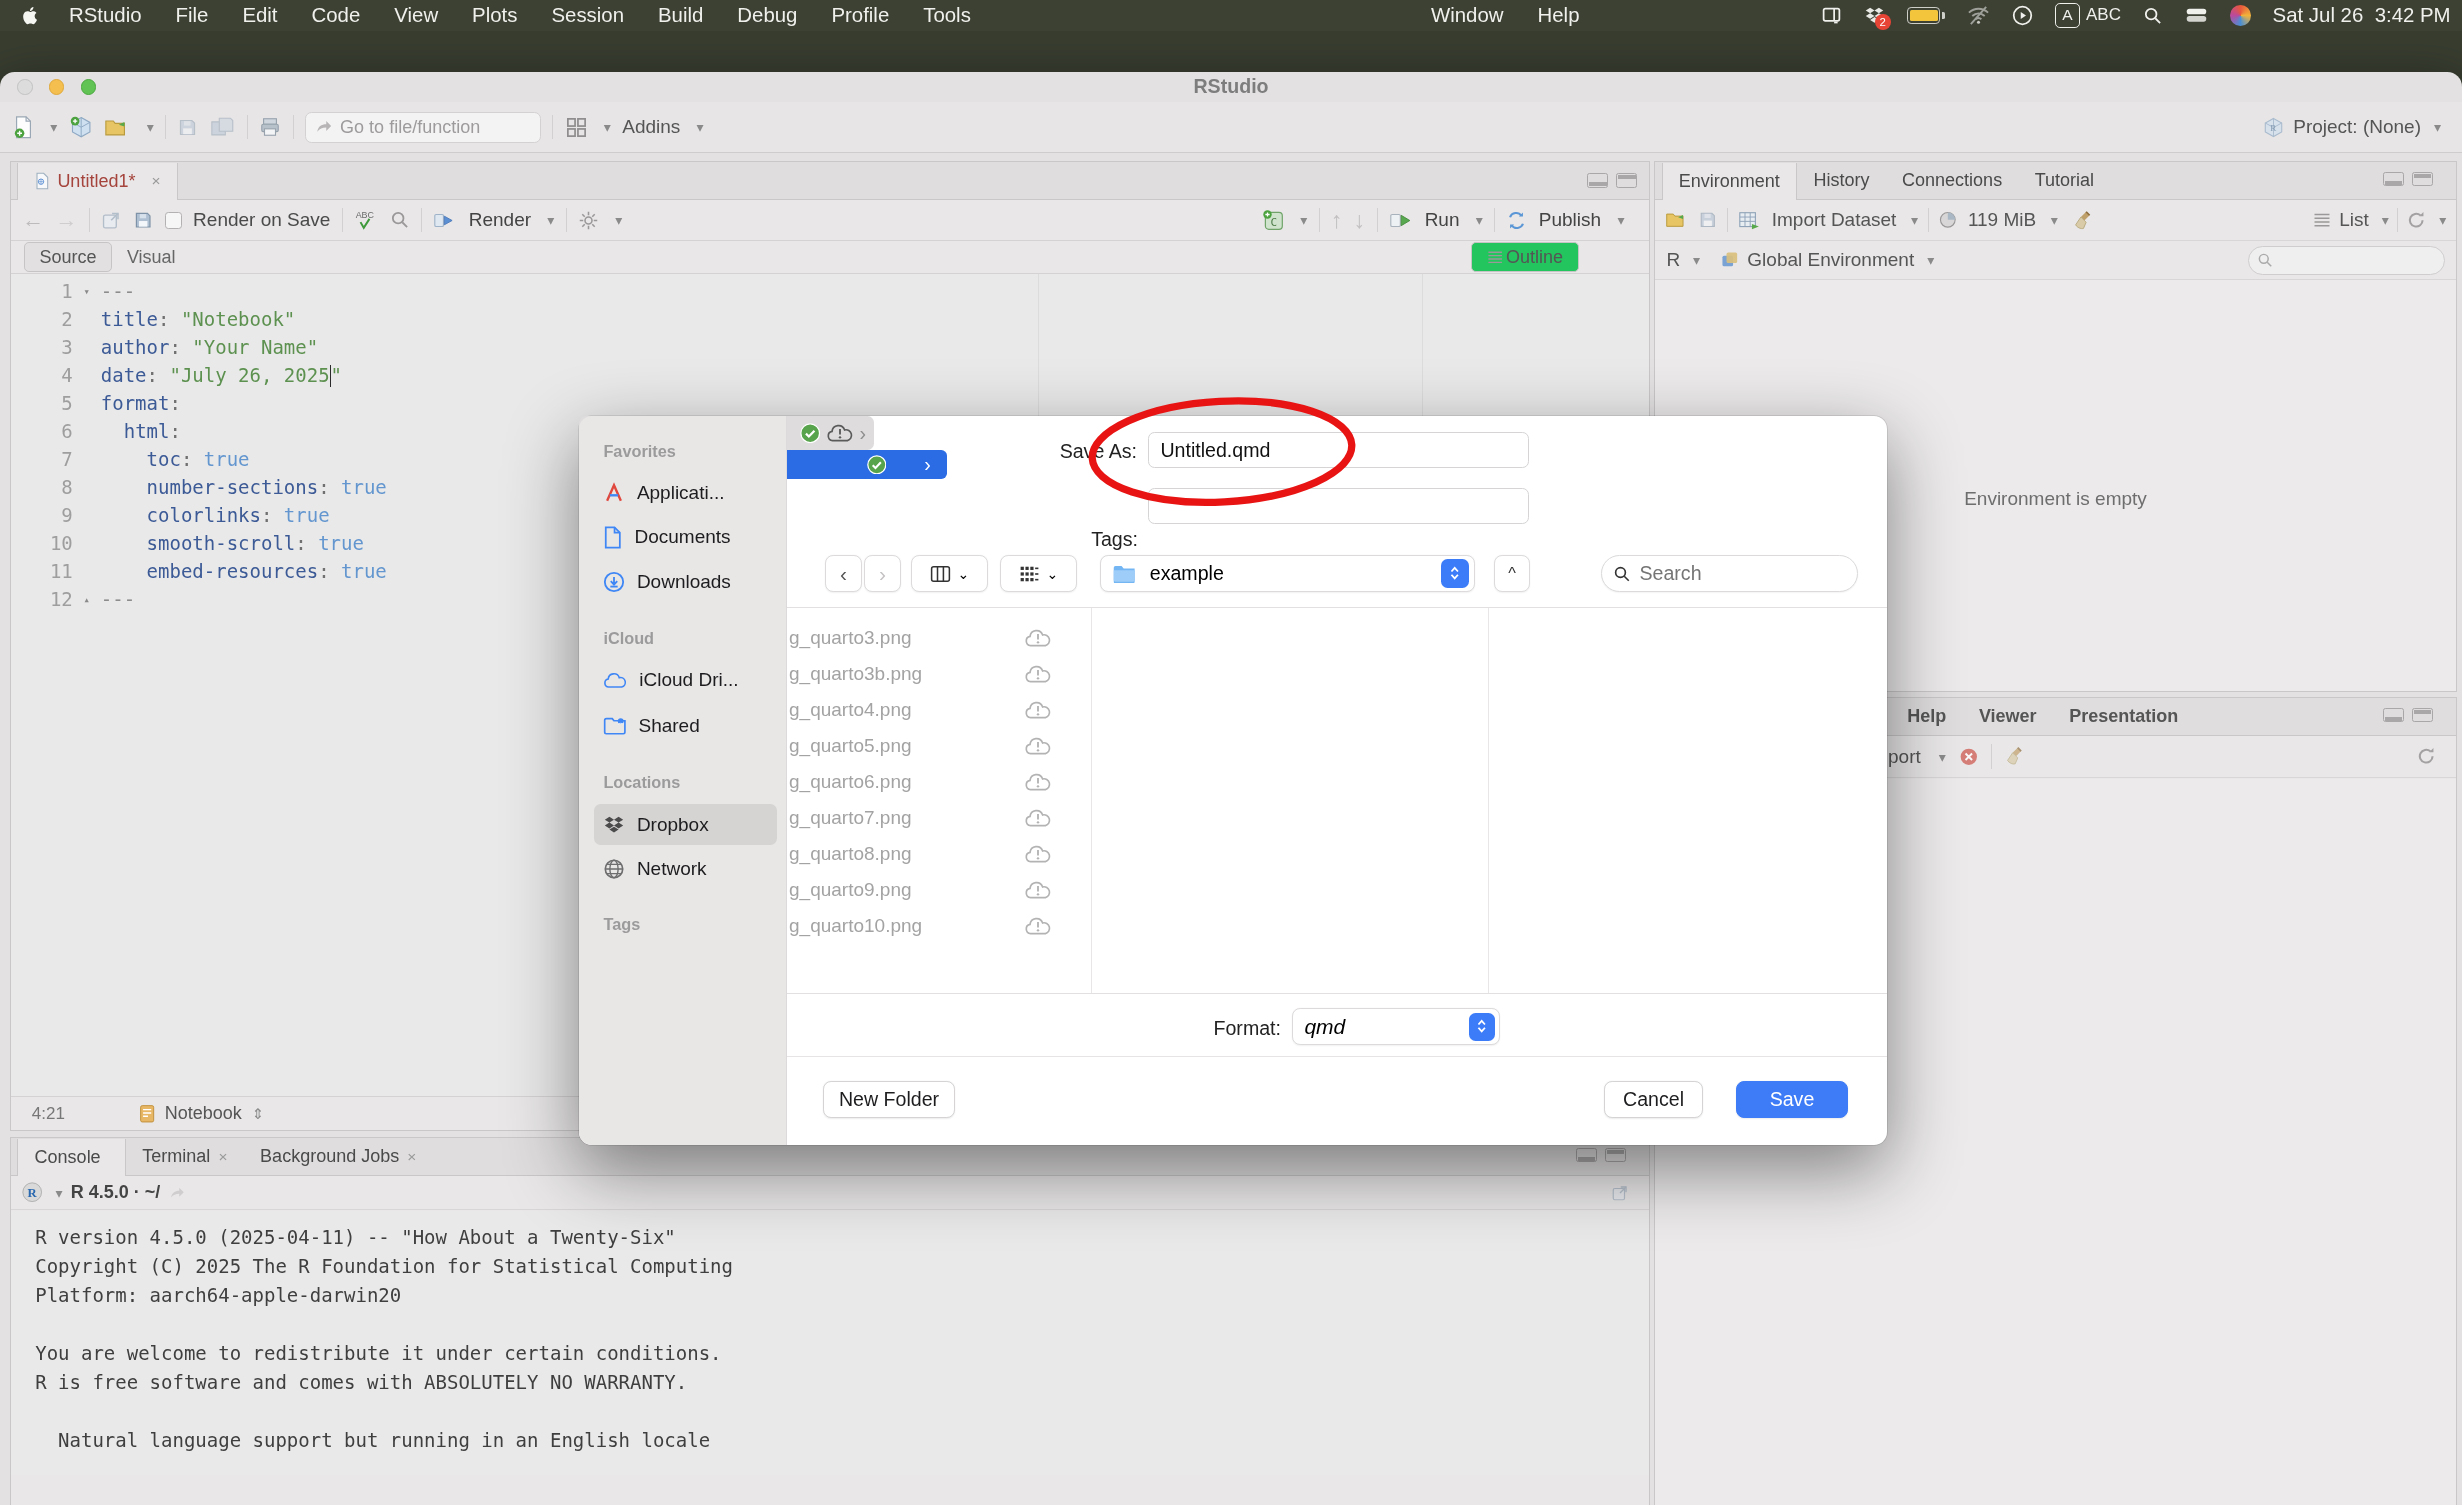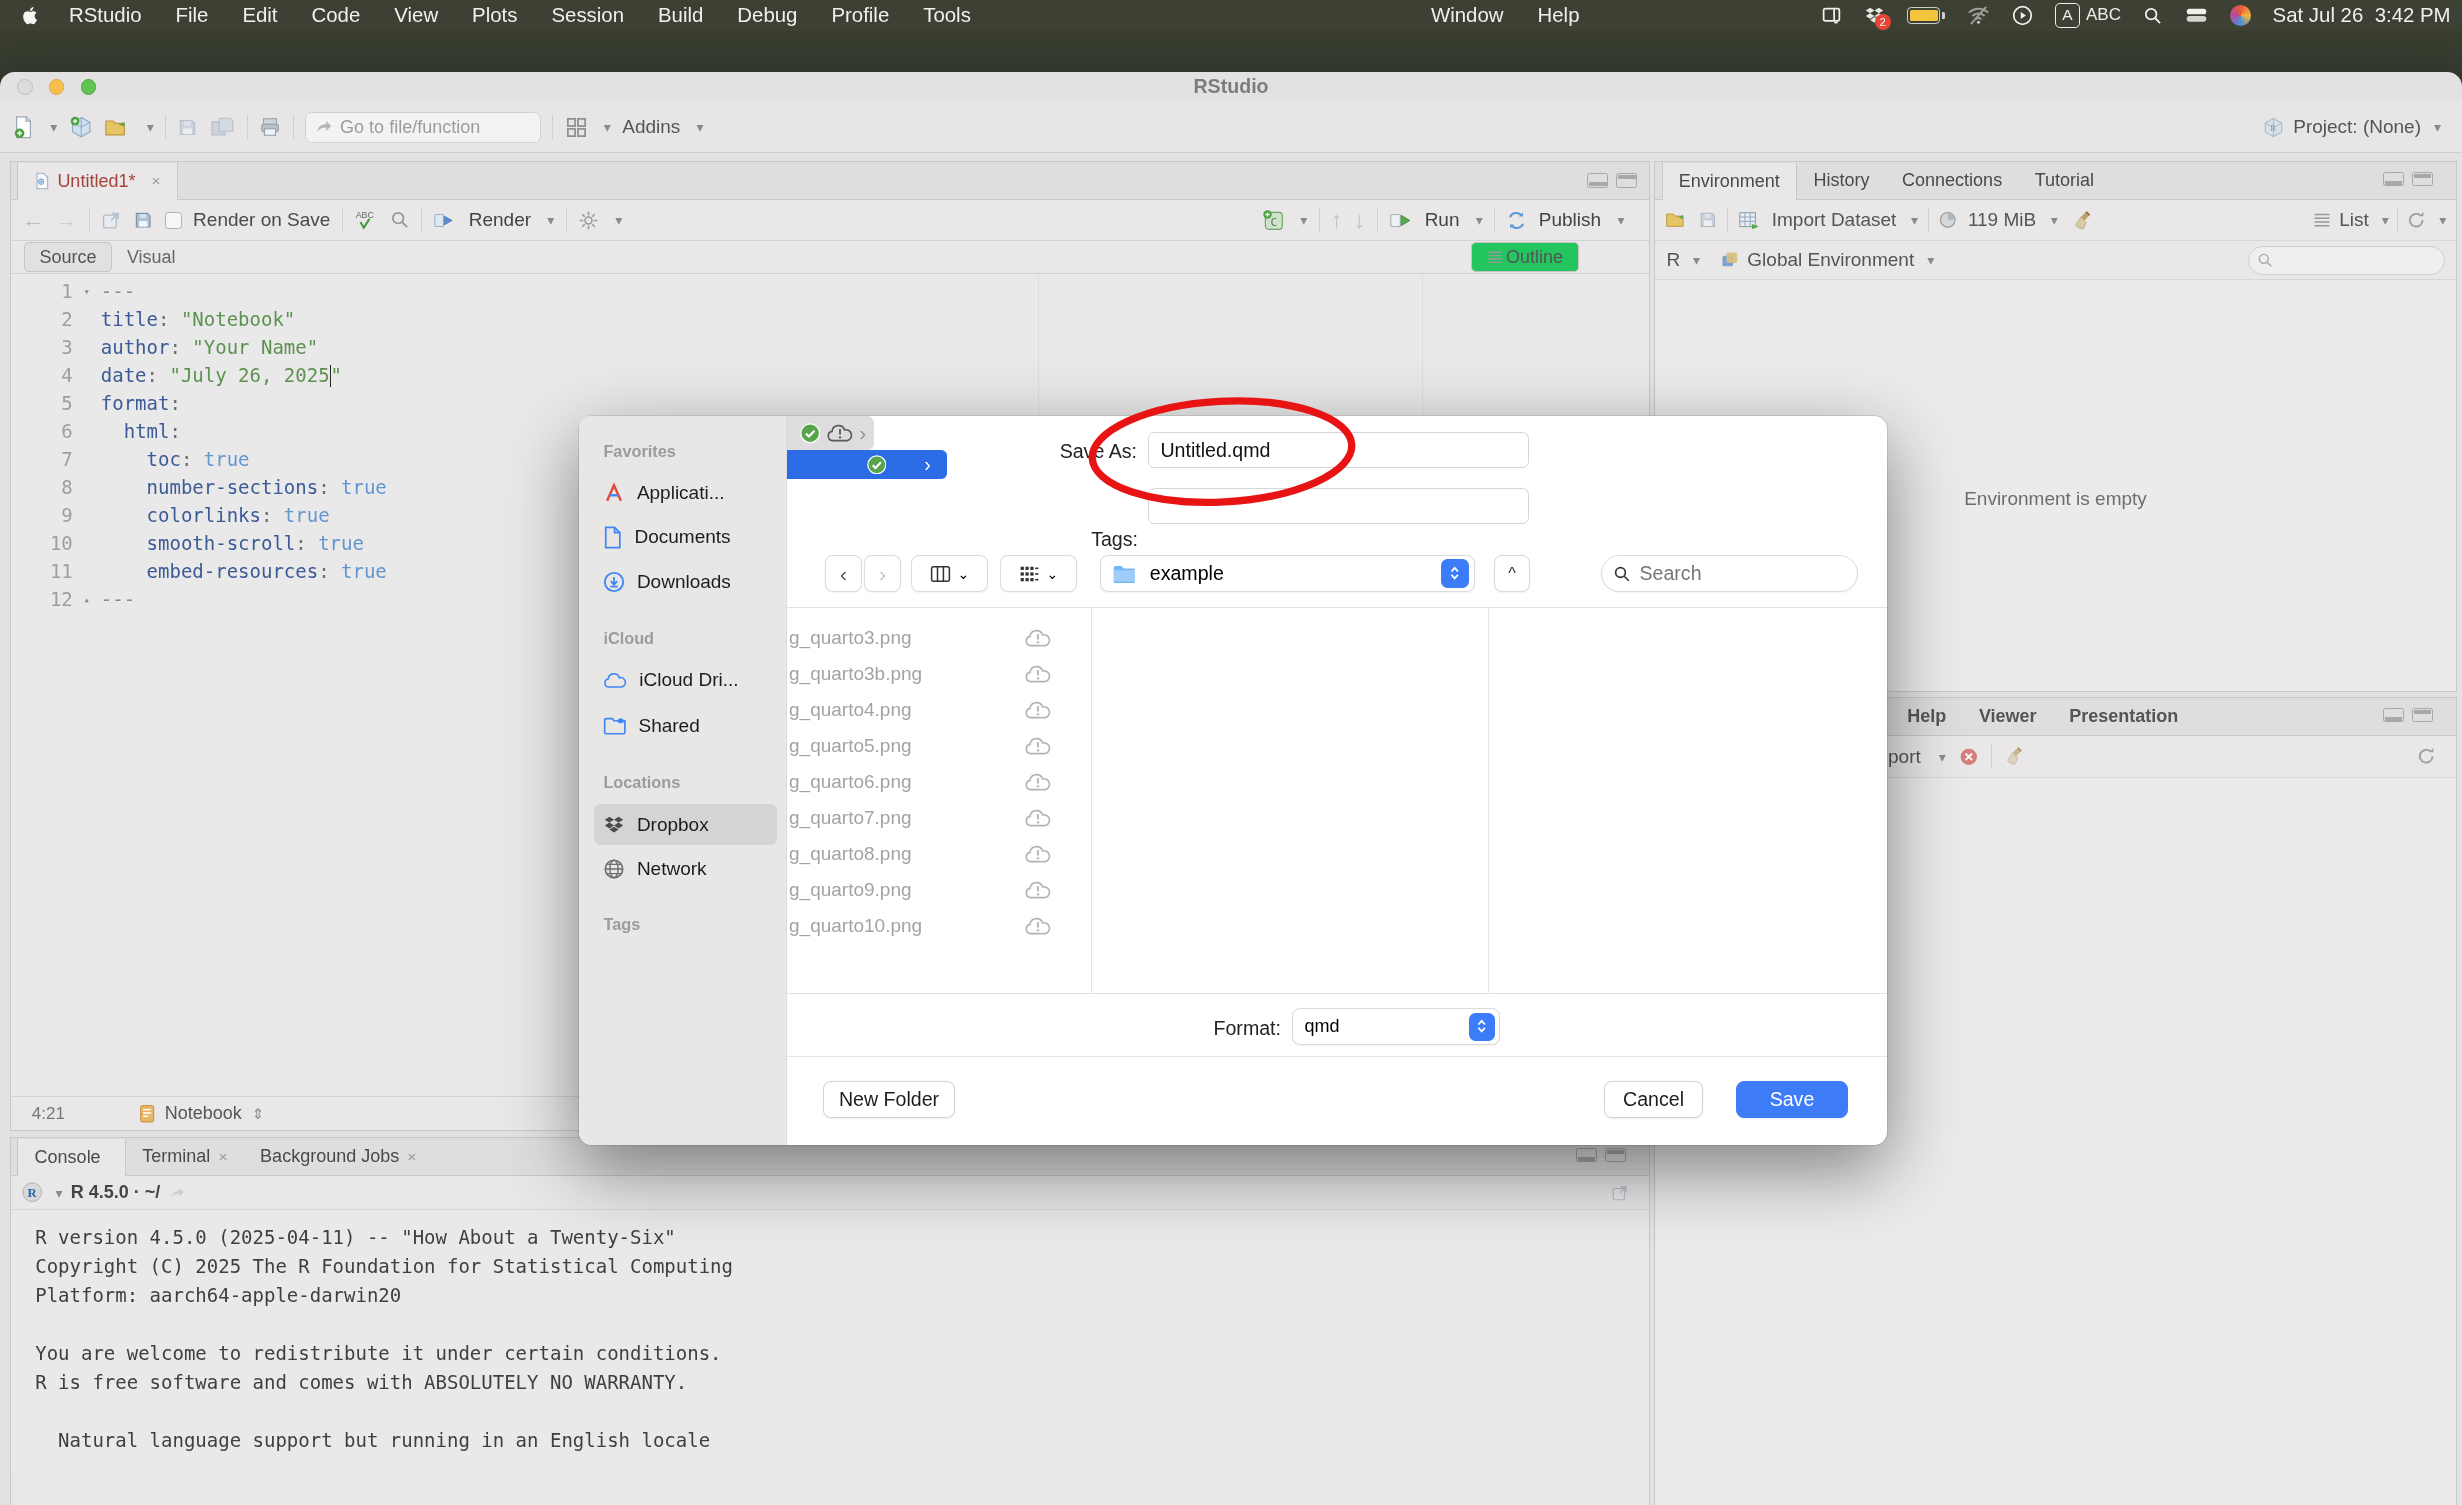--- a/index.html
+++ b/index.html
@@ -942,21 +942,21 @@
     <span style="margin-right:28px;">
         <svg class="i" width="19.6" height="19.6" viewBox="0 0 24 24">
           <use href="#sym-check"></use>
         </svg>
       </span>
     <span style="color:#fff; font-size:19.6px; margin-right:16.3px;">›</span>
   </div>
 
   <span class="fld-label" style="left:521px; top:601px; width:181px;">Format:</span>
   <span class="tbtn" style="left:713px; top:592px; width:208px; justify-content:flex-start; padding:0 4.1px 0 11.4px;">
-    <span style="font-size:18px; flex:1; text-align:left;">qmd</span>
+    <span style="font-size:21px; flex:1; text-align:left;font-style:italic;">qmd</span>
     <span class="stepper" style="width:26px;height:28px;">
         <svg class="i" width="11.4" height="16.3" viewBox="0 0 14 20">
           <use href="#sym-stepper"></use>
         </svg>
       </span>
   </span>
   <div id="fmt-div" class="abs"></div>
 
   <span class="dlg-btn" style="left:244px; top:665px; width:132px;">New Folder</span>
   <span class="dlg-btn" style="left:1025px; top:665px; width:99px;">Cancel</span>

